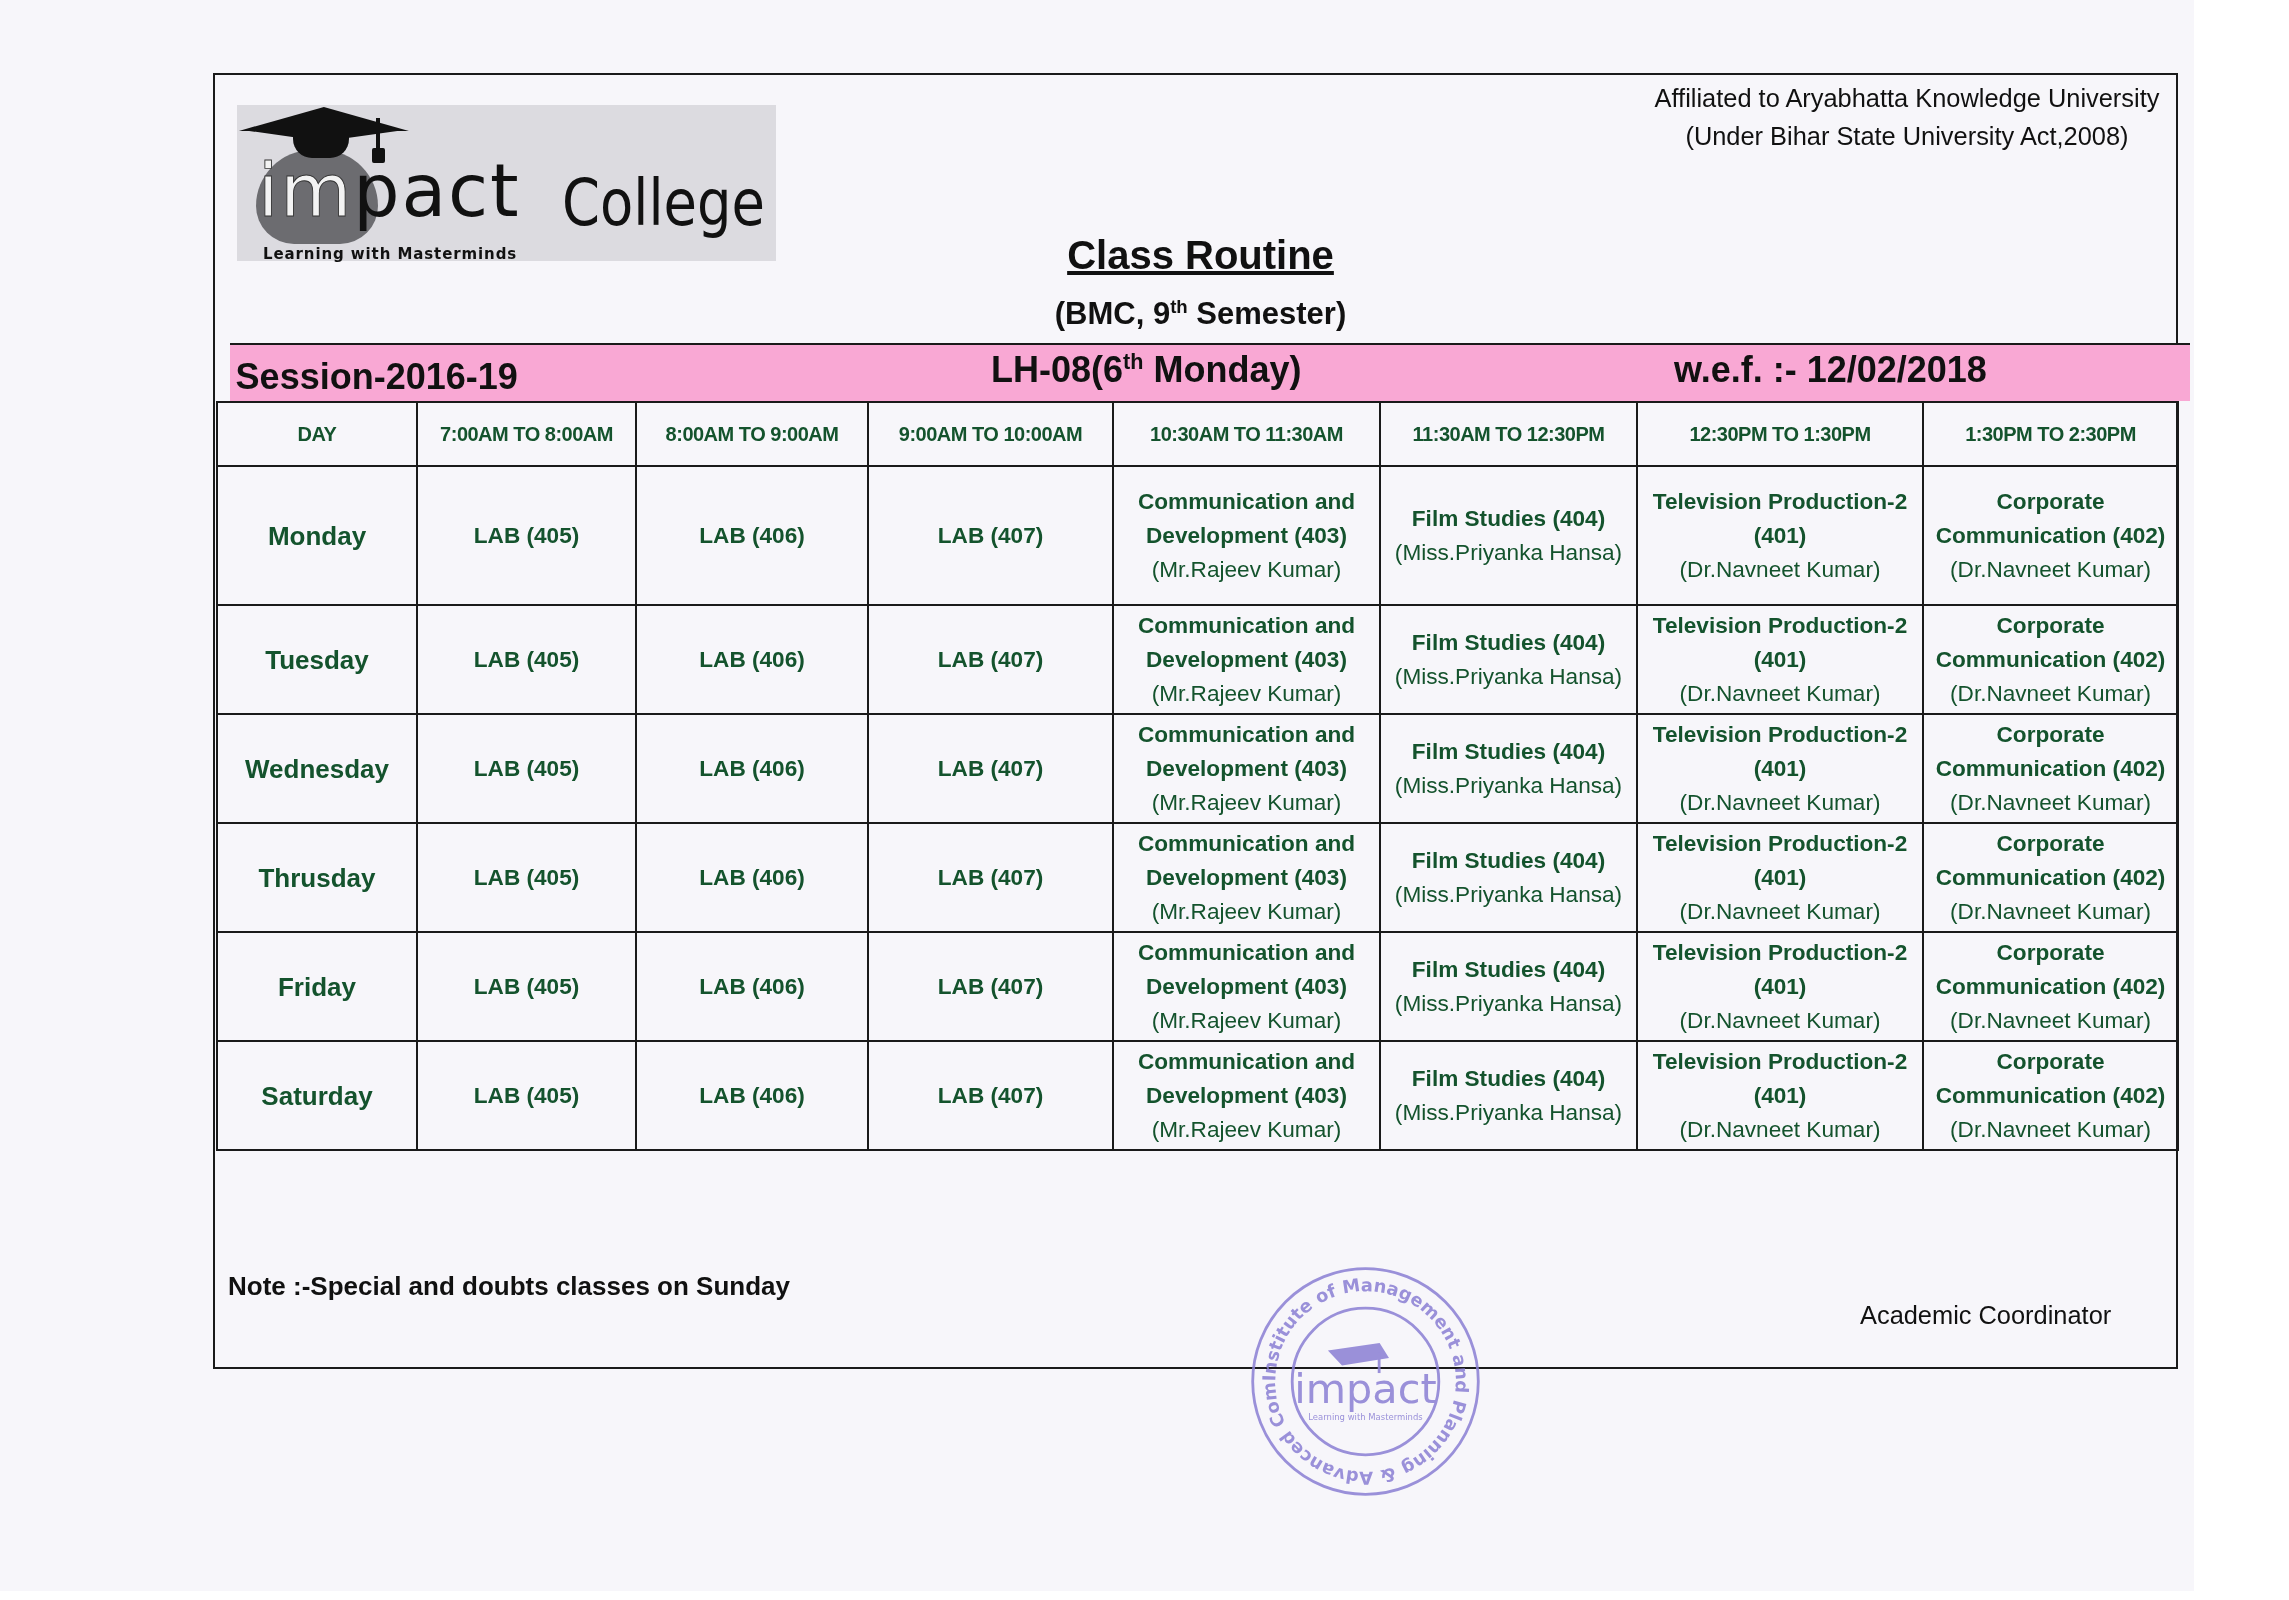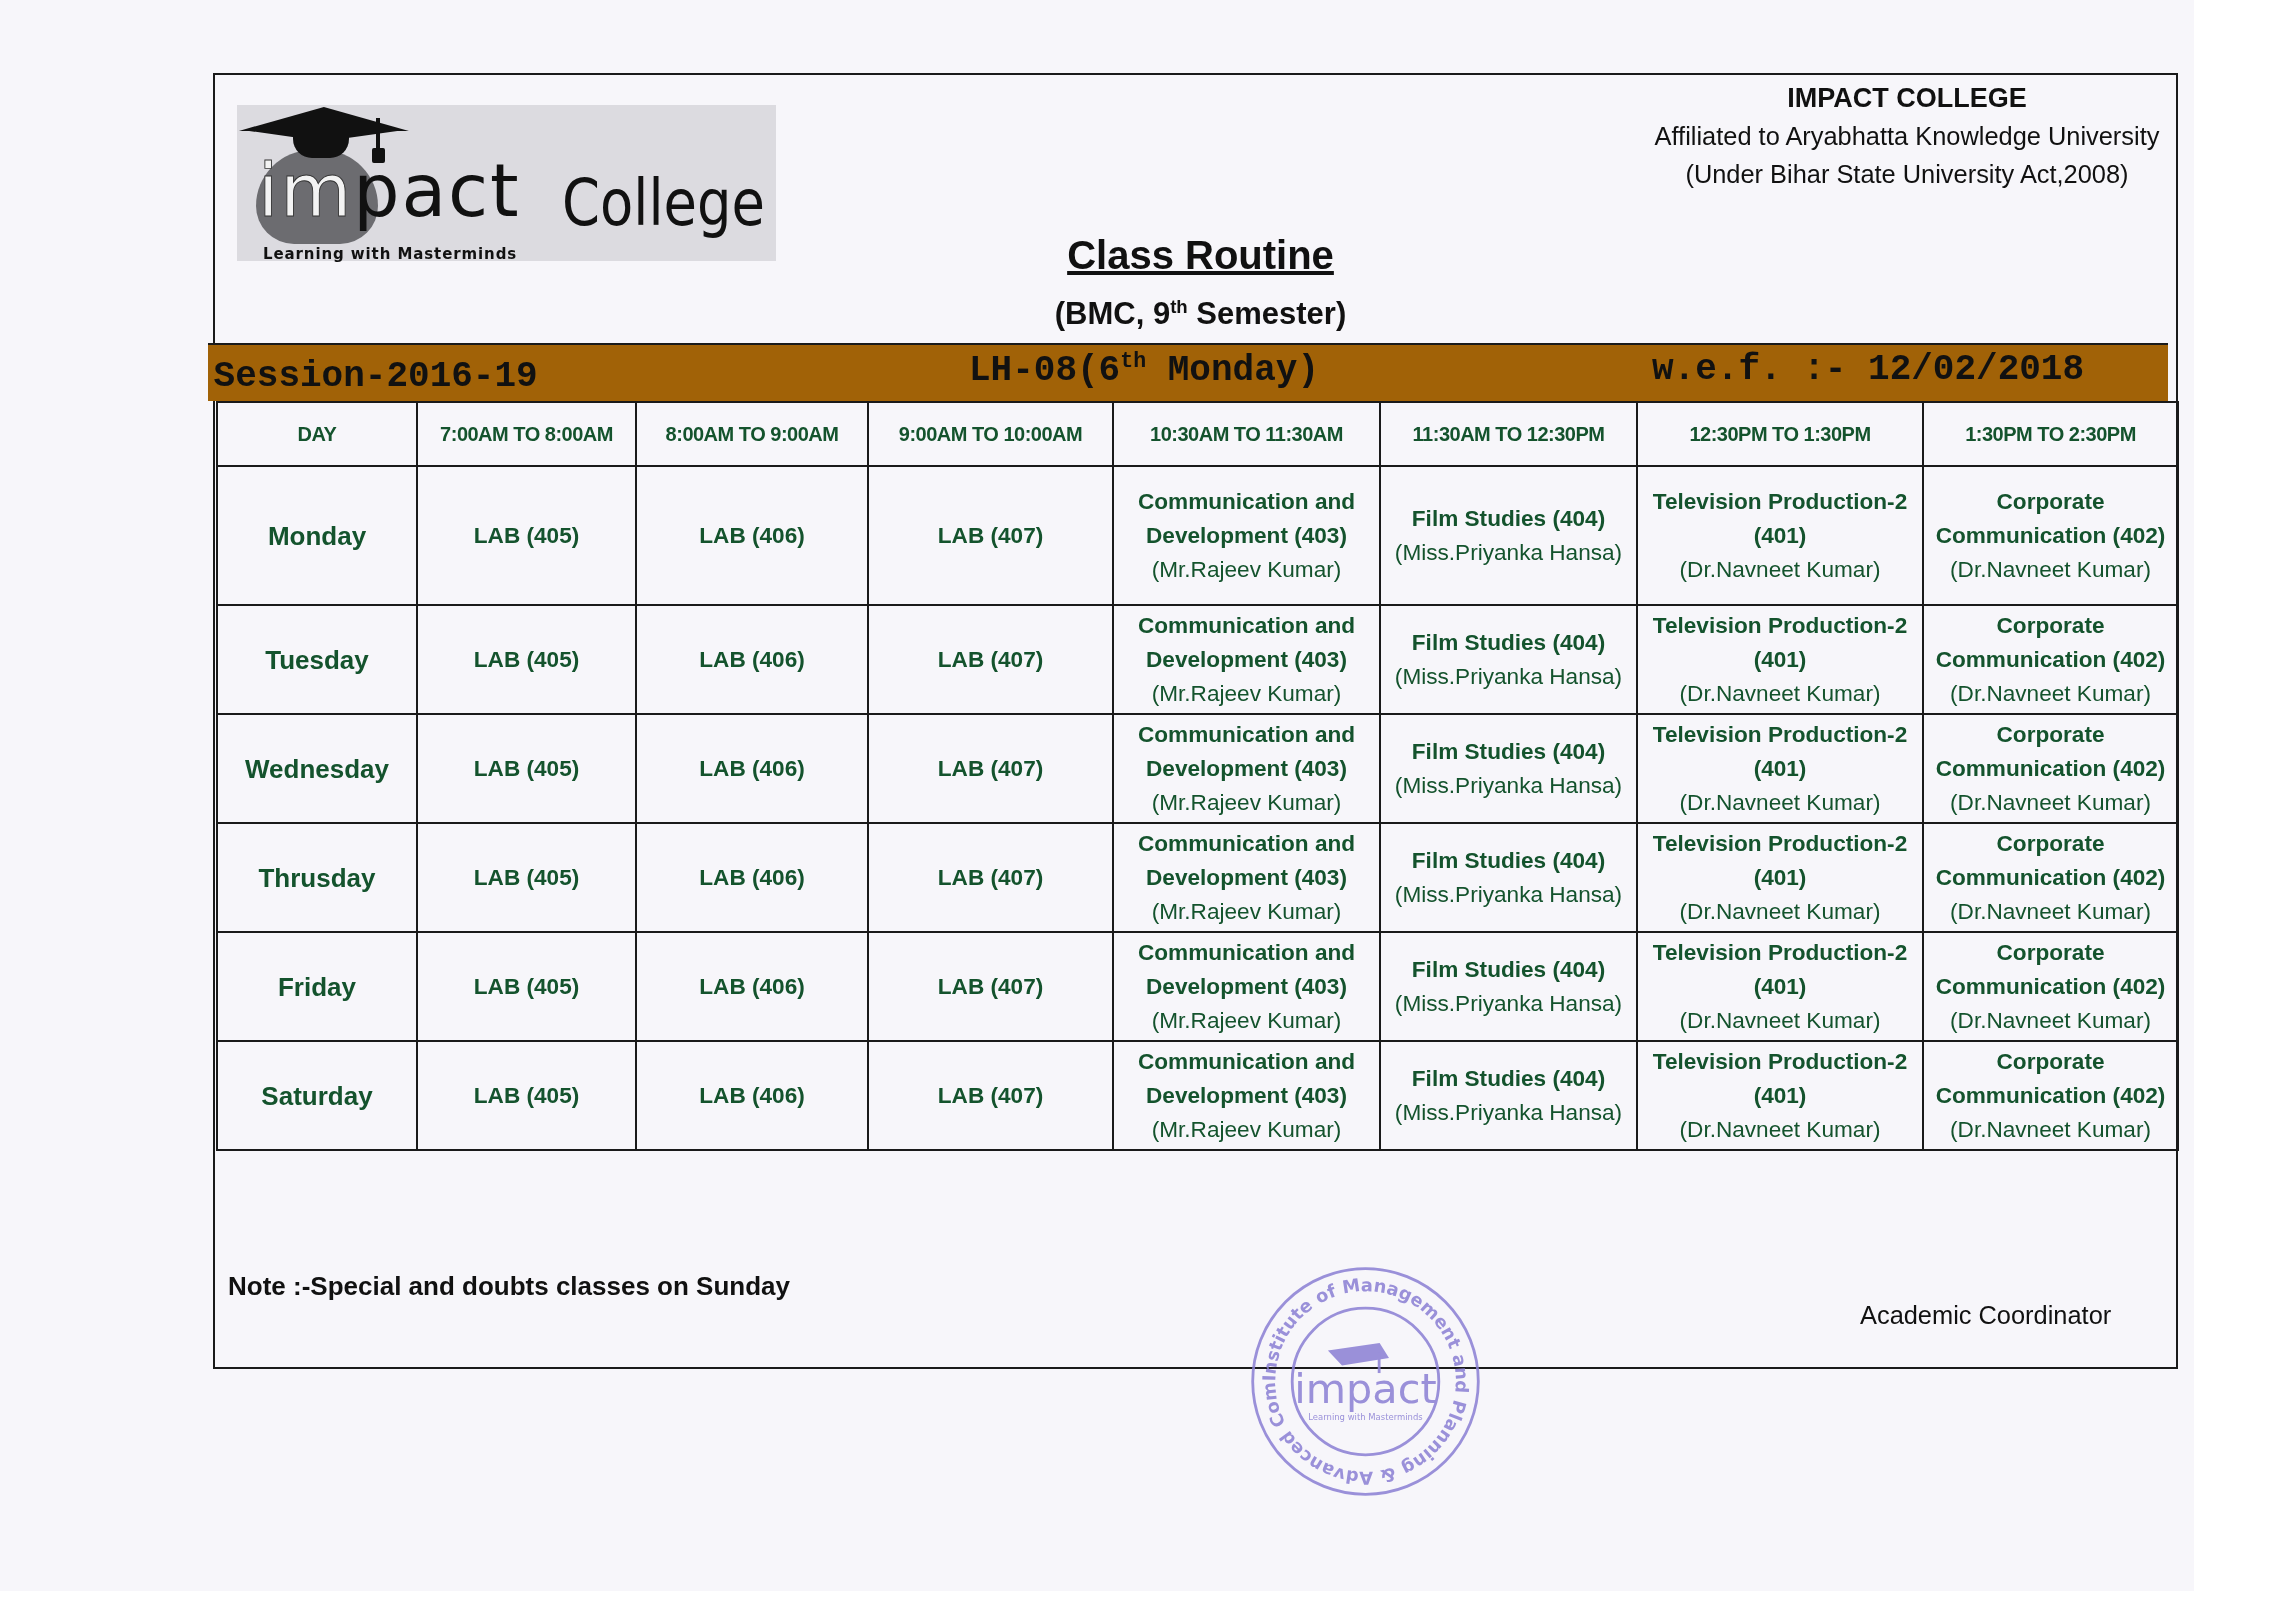--- a/index.html
+++ b/index.html
@@ -72,22 +72,22 @@
     position: absolute; left: 979px; top: 235px; width: 443px; text-align: center;
     font-size: 40px; font-weight: bold; text-decoration: underline; line-height: 1;
   }
   .subtitle {
     position: absolute; left: 979px; top: 298px; width: 443px; text-align: center;
     font-size: 31px; font-weight: bold; line-height: 1;
   }
   sup { font-size: 0.6em; }
   
   .band {
-    position: absolute; left: 208px; top: 343px; width: 1960px; height: 58px;
-    background: #a16207; border-top: 2.8px solid #1a1a1a; box-sizing: border-box; font-family: Liberation Mono, monospace;
+    position: absolute; left: 230px; top: 343px; width: 1960px; height: 58px;
+    background: #f9a8d4; border-top: 2.8px solid #1a1a1a; box-sizing: border-box;
   }
   .band .session { position: absolute; left: 5.6px; top: 11.3px; font-size: 36px; font-weight: bold; }
   .band .room { position: absolute; left: 761px; top: 3.8px; font-size: 36px; font-weight: bold; }
   .band .wef { position: absolute; left: 1408px; top: 3.8px; font-size: 36px; font-weight: bold; margin-left: 36px; }
   
   table.routine {
     position: absolute; left: 216px; top: 401px; width: 1961px;
     border-collapse: collapse; table-layout: fixed;
   }
   table.routine td, table.routine th {
@@ -122,21 +122,20 @@
     <div class="cap-body"></div>
     <div class="tassel"></div>
     <div class="tassel-end"></div>
   </div>
   <div class="word"><span class="im">im</span><span>pact</span></div>
   <div class="college">College</div>
   <div class="tagline">Learning with Masterminds</div>
 </div>
 
 <div class="inst">
-  <div class="name">IMPACT COLLEGE</div>
   <div class="line">Affiliated to Aryabhatta Knowledge University</div>
   <div class="line">(Under Bihar State University Act,2008)</div>
 </div>
 
 <div class="title">Class Routine</div>
 <div class="subtitle"><span>(BMC, 9</span><sup>th</sup><span> Semester)</span></div>
 
 <div class="band">
   <div class="session">Session-2016-19</div>
   <div class="room"><span>LH-08(6</span><sup>th</sup><span> Monday)</span></div>

